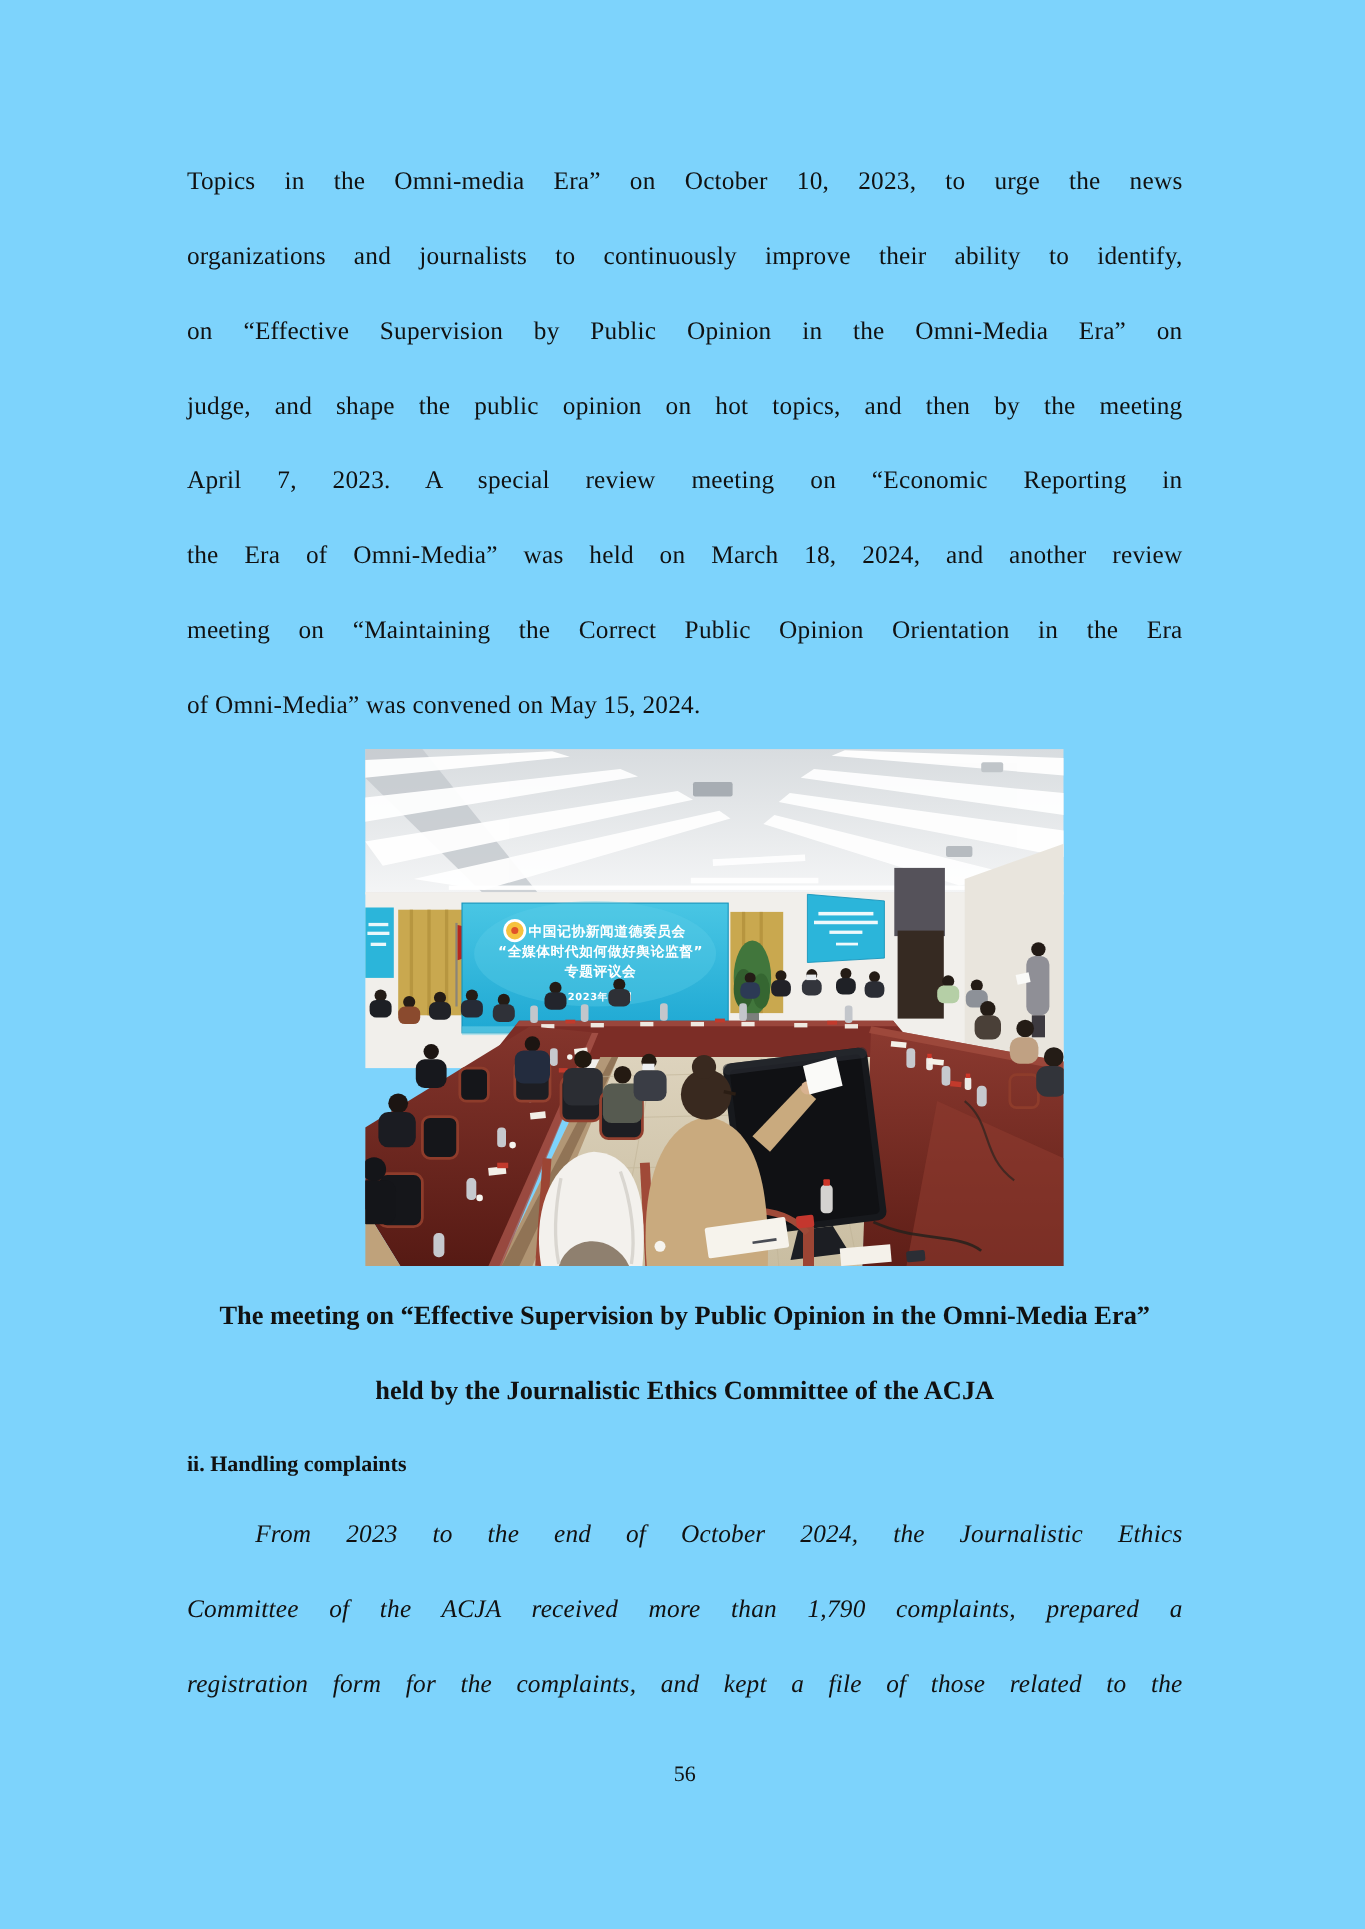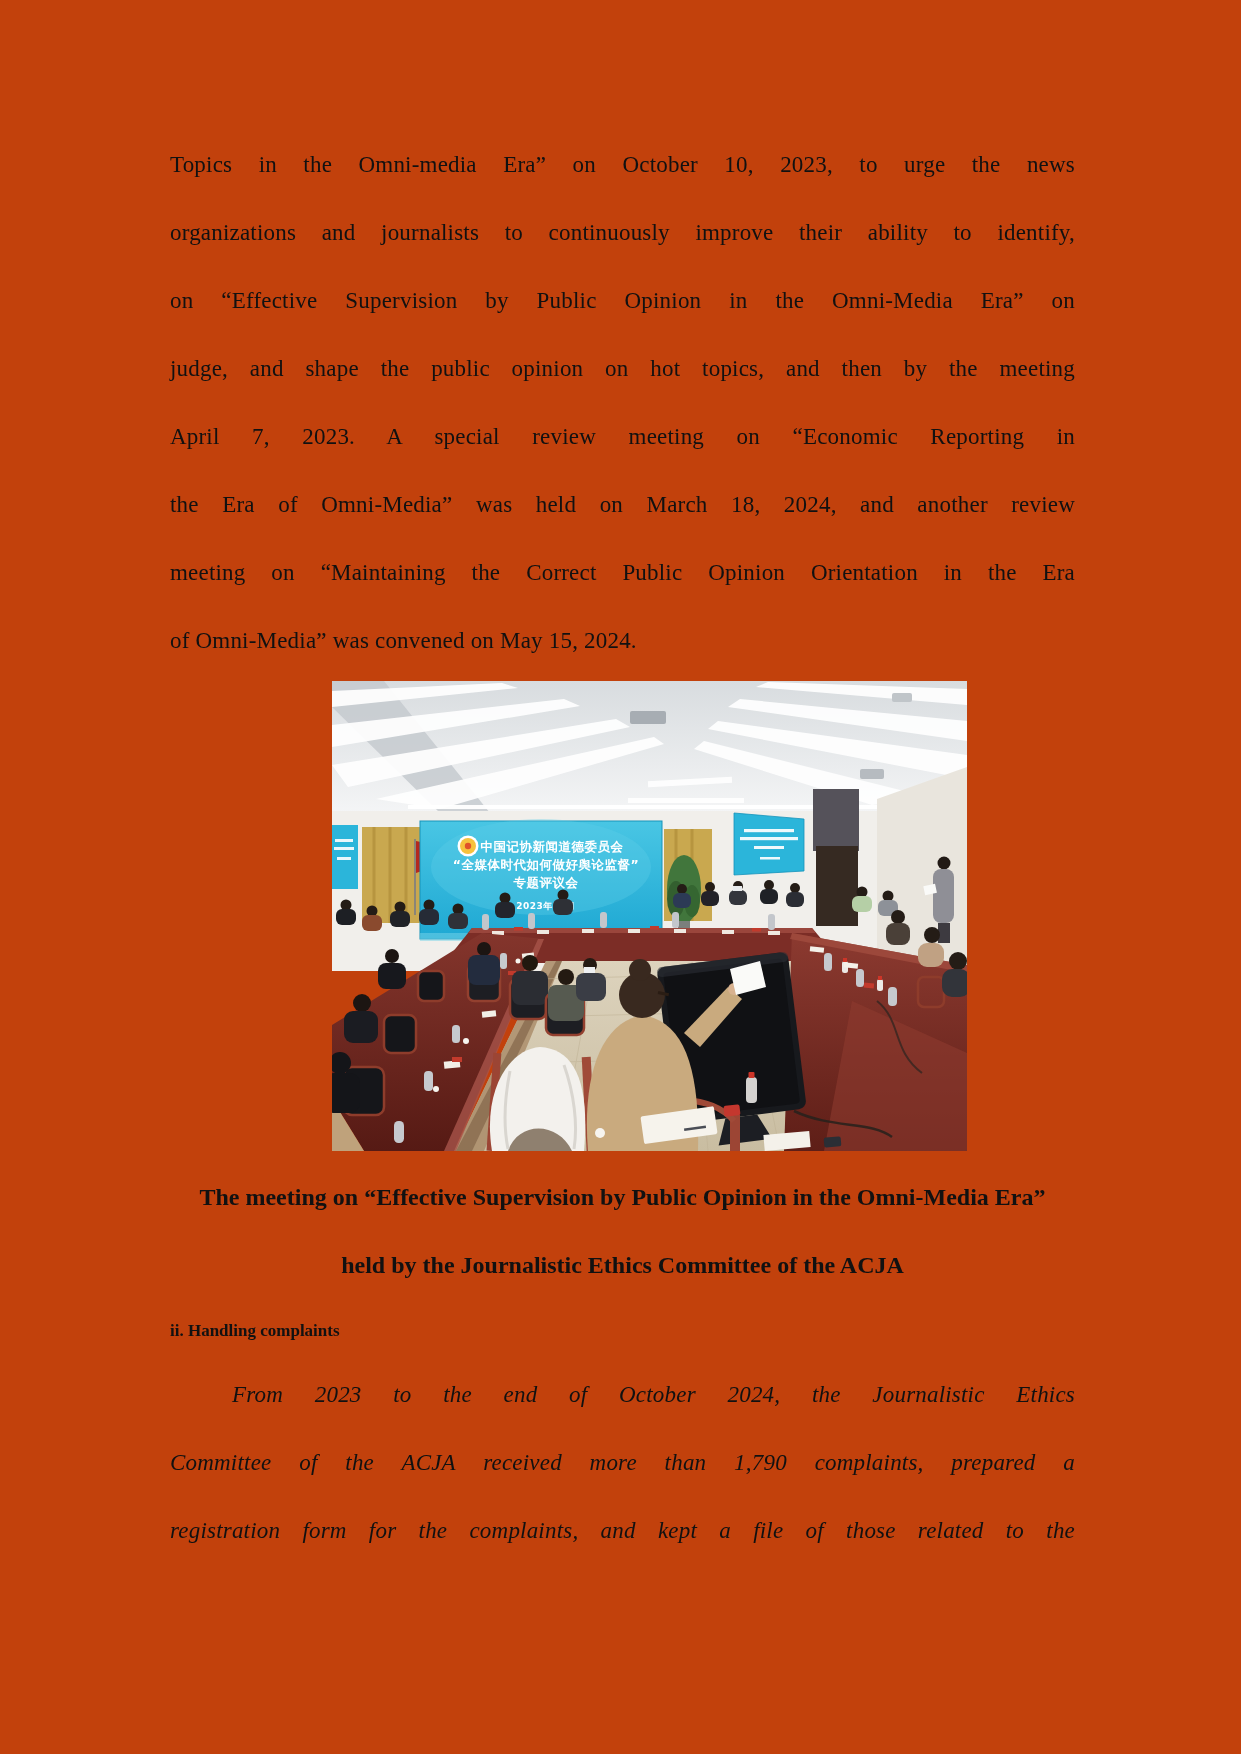--- a/index.html
+++ b/index.html
@@ -1,37 +1,37 @@
 <!DOCTYPE html>
 <html><head>
 <meta charset="utf-8">
 <style>
   html,body { margin:0; padding:0; background:#888; }
   .page {
     position:relative; width:1241px; height:1754px; margin:0 auto;
-    background:#c2410c; overflow:hidden;
+    background:#7dd3fc; overflow:hidden;
     font-family:"Liberation Serif","DejaVu Serif",serif; color:#111;
   }
   .block { position:absolute; left:170px; width:905px; }
   .para1 { top:131px; }
   .para2 { top:1361px;font-style:italic; }
   .bline {
     display:block; height:68px; line-height:68px; font-size:23px;
     text-align:justify; text-align-last:justify; letter-spacing:0.2px;
   }
   .bline.last { text-align-last:left; }
   .bline.indent { text-indent:62px; }
   .caption { top:1163px; }
   .cline {
     display:block; height:68px; line-height:68px; font-size:24px;
     font-weight:bold; text-align:center;
   }
   .heading {
     position:absolute; left:170px; top:1310px; width:905px; margin:0;
-    font-size:17px; font-weight:bold; line-height:42px;
+    font-size:20px; font-weight:bold; line-height:42px;
   }
   .pagenum {
     position:absolute; left:170px; top:1598px; width:905px; height:30px;
     line-height:30px; font-size:20px; text-align:center;
   }
   .photo {
     position:absolute; left:332px; top:681px; width:635px; height:418px;
     margin:0; padding:0;
   }
   .photo svg { display:block; width:635px; height:470px; }
@@ -411,14 +411,15 @@
   </div>
 
   <h2 class="heading">ii. Handling complaints</h2>
 
   <div class="block para2">
     <span class="bline indent">From 2023 to the end of October 2024, the Journalistic Ethics</span>
     <span class="bline">Committee of the ACJA received more than 1,790 complaints, prepared a</span>
     <span class="bline">registration form for the complaints, and kept a file of those related to the</span>
   </div>
 
+  <div class="pagenum">56</div>
 
 </div>
 
 </body></html>

